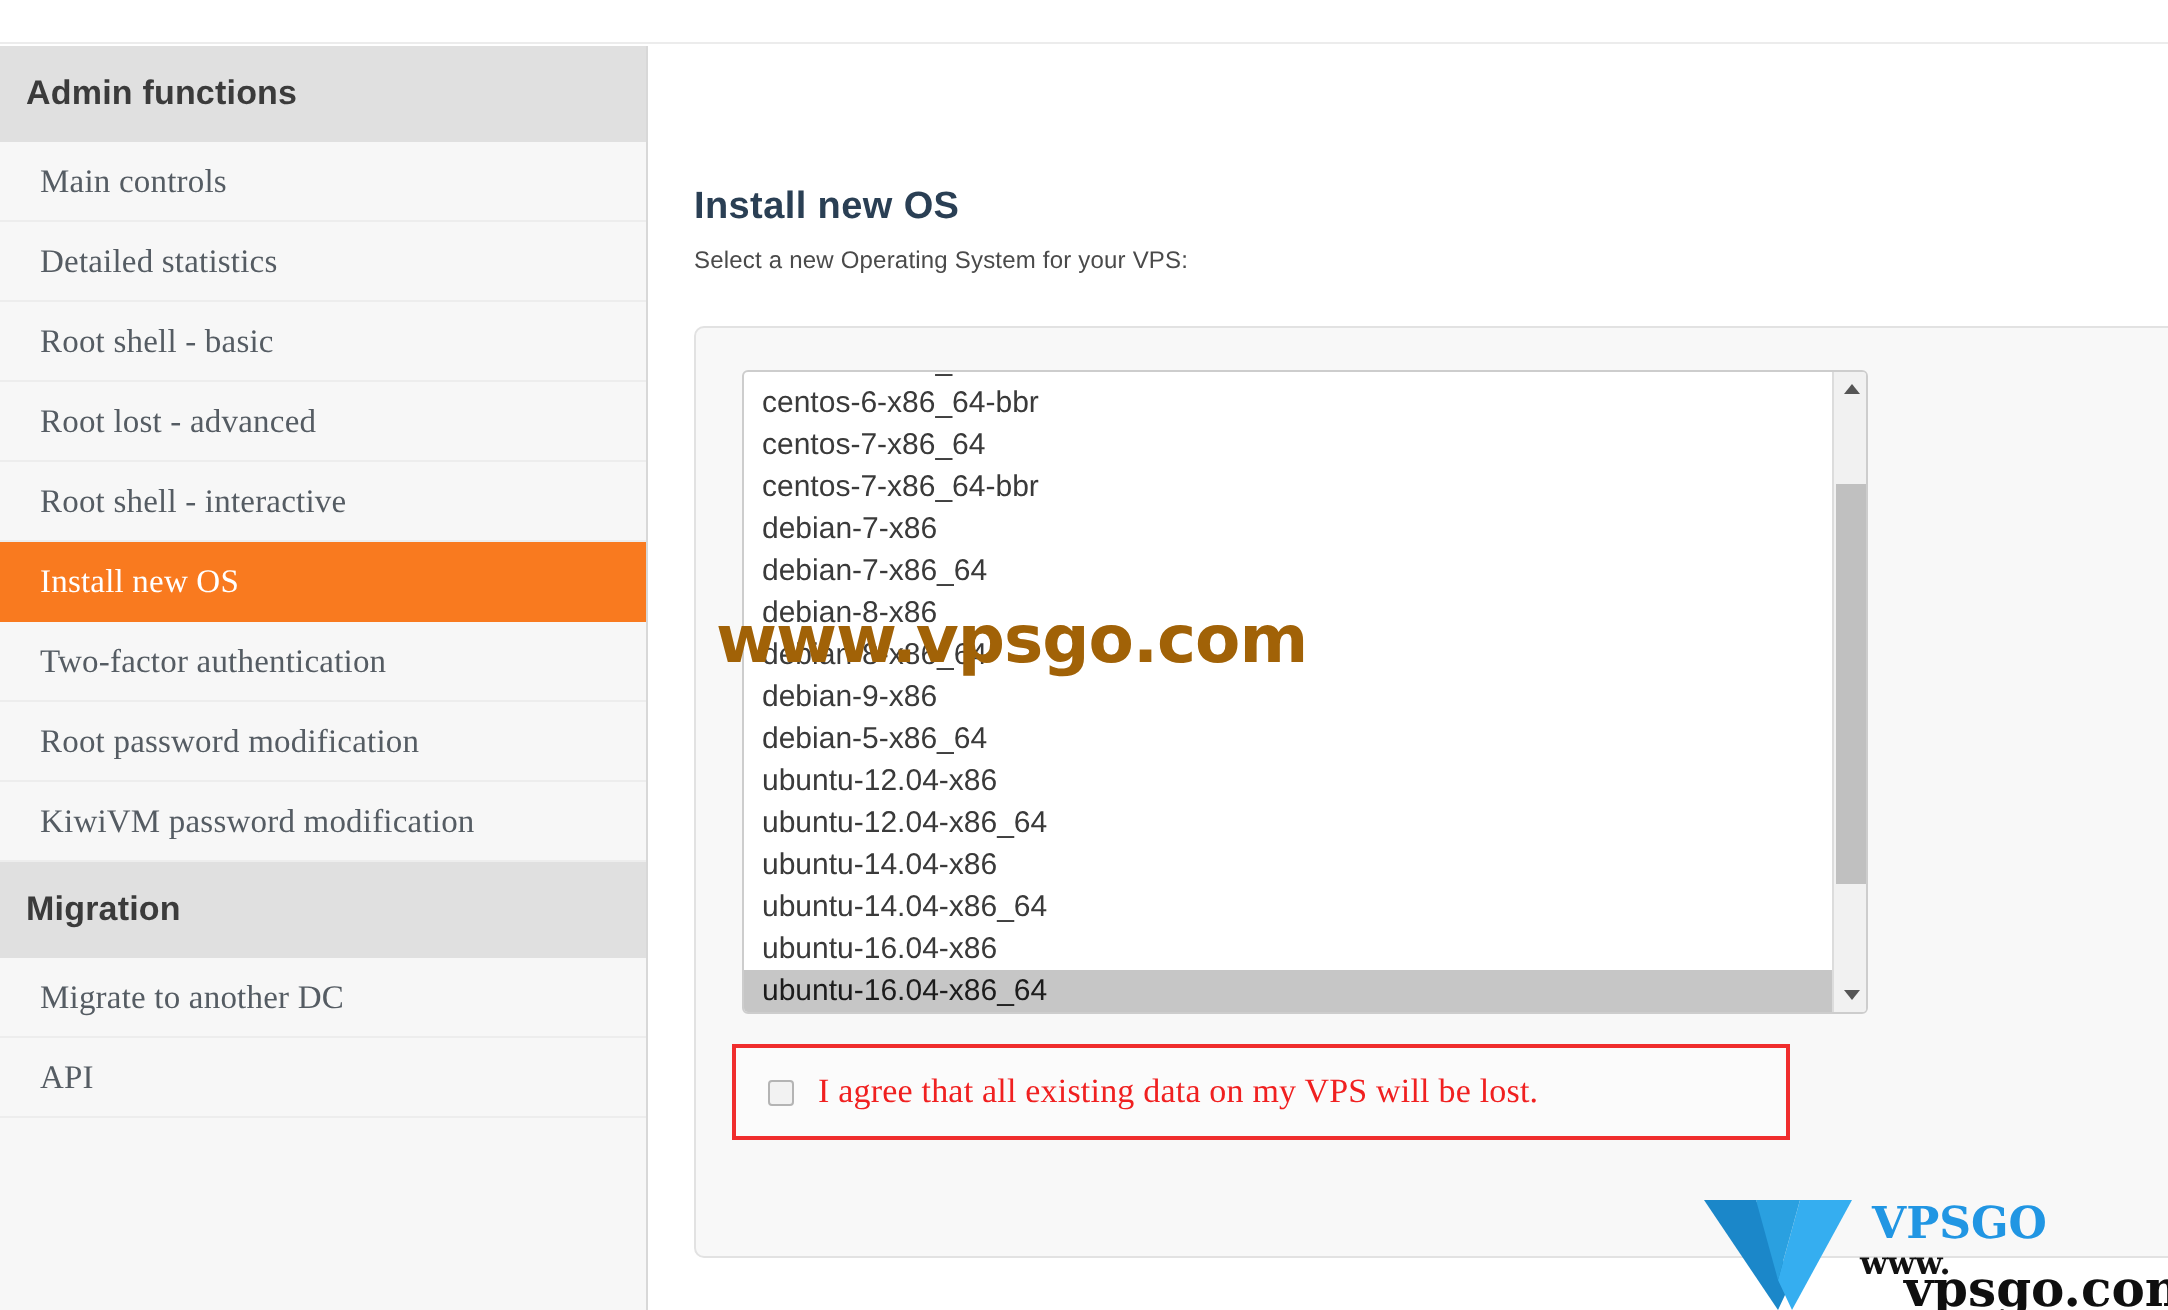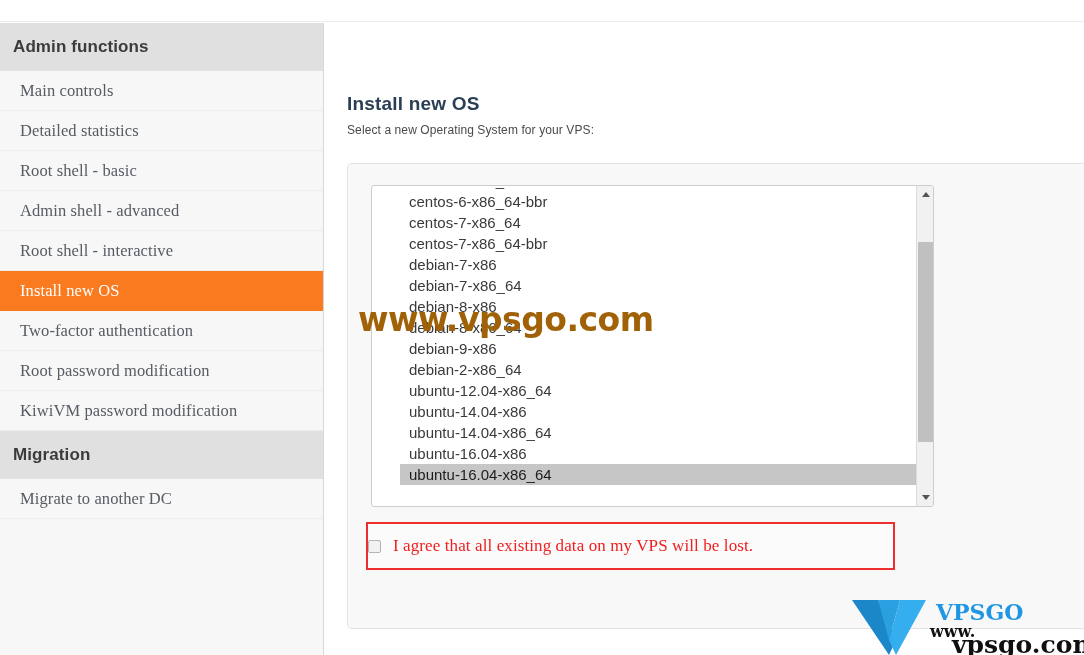--- a/index.html
+++ b/index.html
@@ -115,21 +115,20 @@
     left: 23px;
     top: 21px;
     width: 563px;
     height: 322px;
     background: #ffffff;
     border: 1px solid #cdcdcd;
     border-radius: 3px;
     box-sizing: border-box;
     overflow: hidden;
     display: flex;
-    padding-left: 28px;
   }
   #oslist {
     flex: 1 1 auto;
     position: relative;
     overflow: hidden;
   }
   #oslist-inner {
     position: absolute;
     left: 0;
     top: -16px;   
@@ -192,20 +191,21 @@
     position: absolute;
     left: 18px;
     top: 358px;
     width: 529px;
     height: 48px;
     border: 2px solid #f02d2d;
     box-sizing: border-box;
     background: #fbfbfb;
     display: flex;
     align-items: center;
+    padding-left: 16px;
   }
   #agree-check {
     width: 13px;
     height: 13px;
     border: 1px solid #b4b4b4;
     border-radius: 2px;
     background: #f2f2f2;
     box-sizing: border-box;
     flex: 0 0 auto;
   }
@@ -282,28 +282,29 @@
 
 <div id="topbar"></div>
 
 <div id="page">
 
   <nav id="sidebar">
       <div class="side-head">Admin functions</div>
       <div class="side-item">Main controls</div>
       <div class="side-item">Detailed statistics</div>
       <div class="side-item">Root shell - basic</div>
-      <div class="side-item">Admin shell - advanced</div>
+      <div class="side-item">Root lost - advanced</div>
       <div class="side-item">Root shell - interactive</div>
       <div class="side-item active">Install new OS</div>
       <div class="side-item">Two-factor authentication</div>
       <div class="side-item">Root password modification</div>
       <div class="side-item">KiwiVM password modification</div>
       <div class="side-head">Migration</div>
       <div class="side-item">Migrate to another DC</div>
+      <div class="side-item">API</div>
     </nav>
 
   <section id="main">
 
     <h1 id="page-title">Install new OS</h1>
     <div id="page-subtitle">Select a new Operating System for your VPS:</div>
 
     <div id="panel">
 
       <div id="oslist-wrap">
@@ -311,21 +312,22 @@
           <div id="oslist-inner">
               <div class="os-item">centos-6-x86_64</div>
               <div class="os-item">centos-6-x86_64-bbr</div>
               <div class="os-item">centos-7-x86_64</div>
               <div class="os-item">centos-7-x86_64-bbr</div>
               <div class="os-item">debian-7-x86</div>
               <div class="os-item">debian-7-x86_64</div>
               <div class="os-item">debian-8-x86</div>
               <div class="os-item">debian-8-x86_64</div>
               <div class="os-item">debian-9-x86</div>
-              <div class="os-item">debian-2-x86_64</div>
+              <div class="os-item">debian-5-x86_64</div>
+              <div class="os-item">ubuntu-12.04-x86</div>
               <div class="os-item">ubuntu-12.04-x86_64</div>
               <div class="os-item">ubuntu-14.04-x86</div>
               <div class="os-item">ubuntu-14.04-x86_64</div>
               <div class="os-item">ubuntu-16.04-x86</div>
               <div class="os-item selected">ubuntu-16.04-x86_64</div>
             </div>
         </div>
         <div id="os-scroll">
           <div class="sb-arrow up">
               <i></i>

